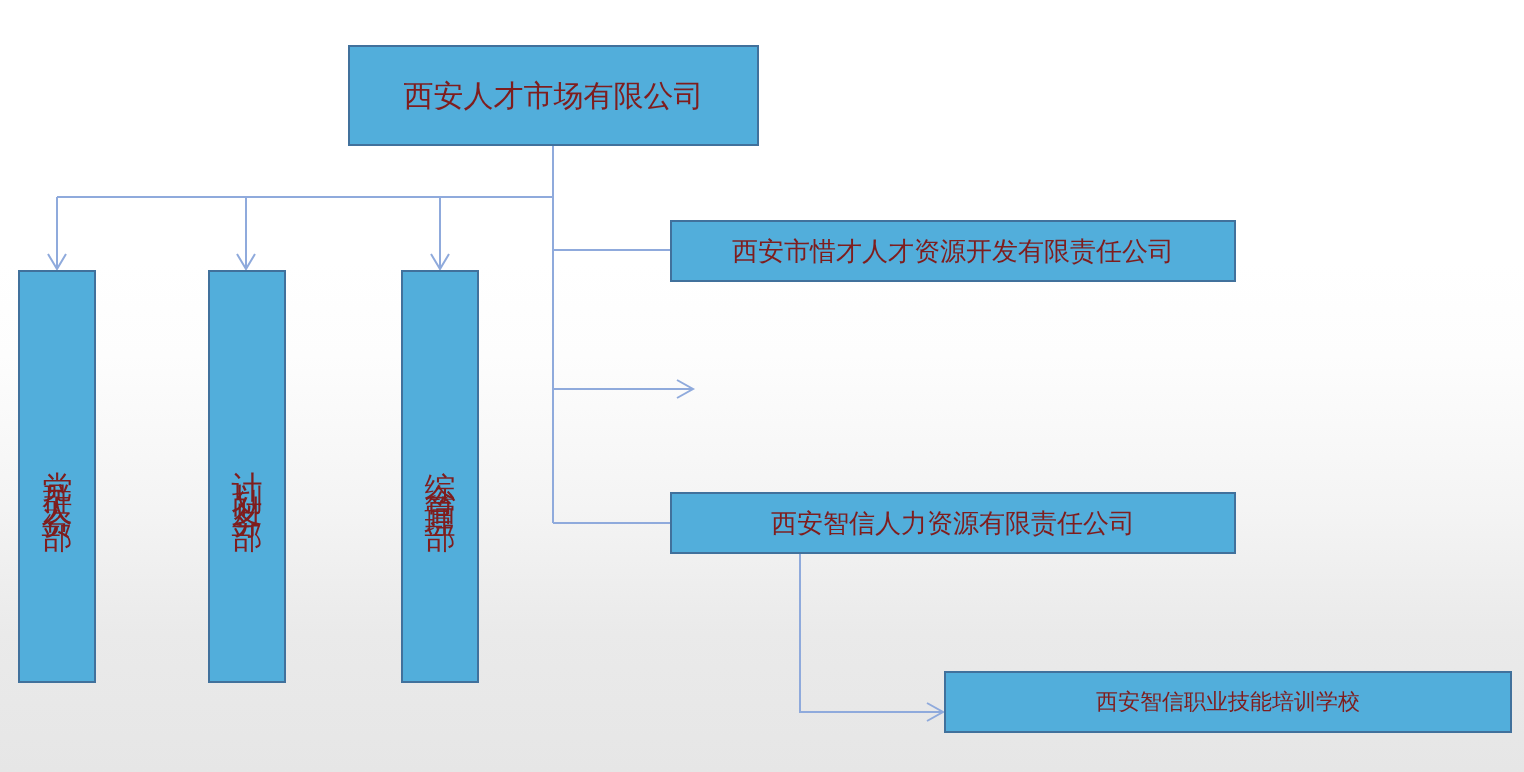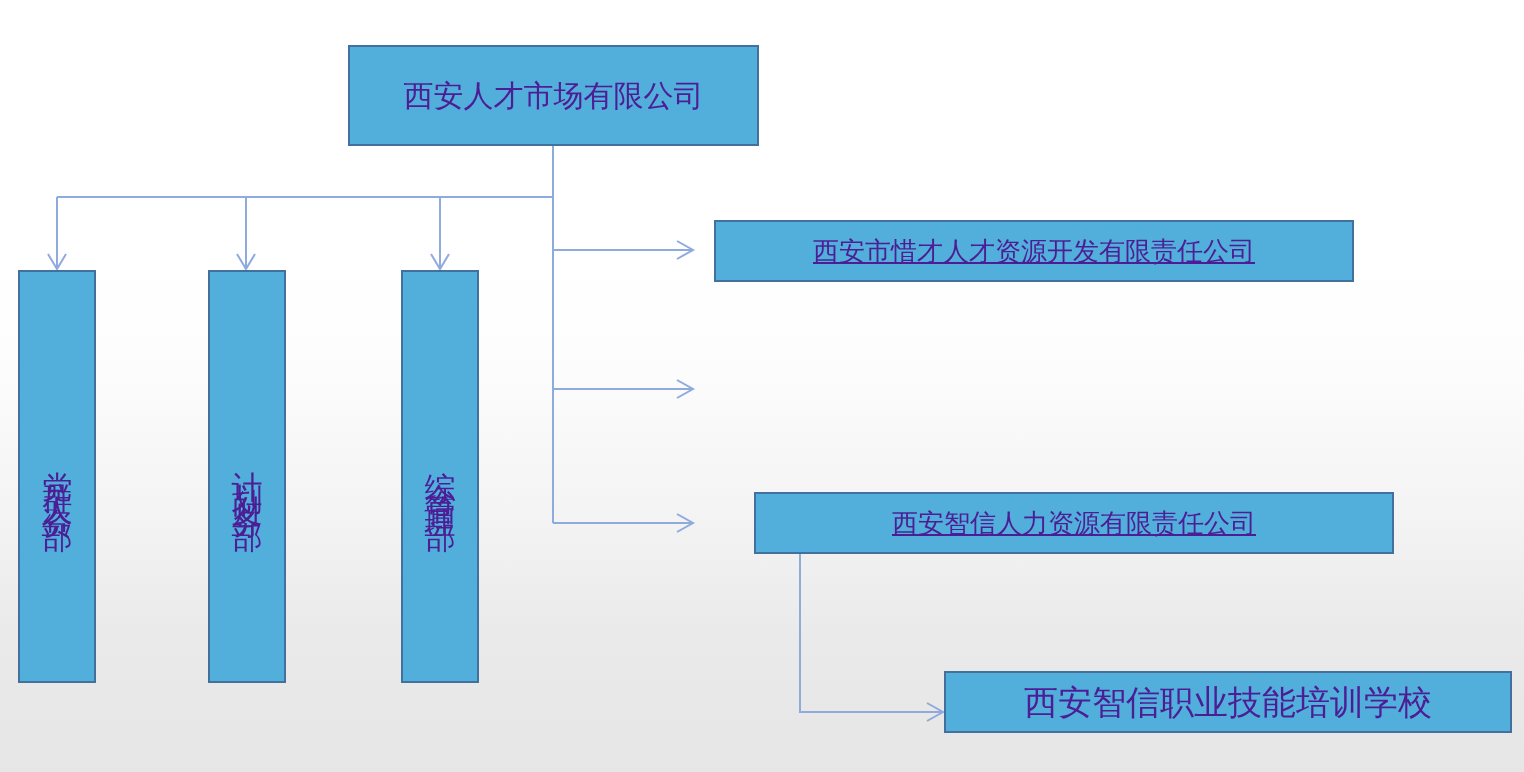--- a/index.html
+++ b/index.html
@@ -26,21 +26,21 @@
     height: 772px;
   }
   .node {
     position: absolute;
     box-sizing: border-box;
     background: #52AEDB;
     border: 2px solid #41719C;
     display: flex;
     align-items: center;
     justify-content: center;
-    color: #4c1d95;
+    color: #7f1d1d;
     z-index: 2;
   }
   .node-label {
     text-align: center;
     line-height: 1.18;
     white-space: pre;
   }
   
   #node-root {
     left: 348px;
@@ -60,36 +60,35 @@
     writing-mode: vertical-rl;
     text-orientation: upright;
     letter-spacing: 12px;
     line-height: 1;
   }
   #node-dept-0 { left: 18px; }
   #node-dept-1 { left: 208px; }
   #node-dept-2 { left: 401px; }
   
   .node-sub {
-    left: 714px;
-    width: 640px;
+    left: 670px;
+    width: 566px;
     height: 62px;
-    text-decoration: underline;
   }
   .node-sub .node-label { font-size: 26px; }
   #node-sub-0 { top: 220px; }
   #node-sub-1 { top: 359px; }
-  #node-sub-2 { top: 492px; margin-left: 40px; }
+  #node-sub-2 { top: 492px; }
   #node-school {
     left: 944px;
     top: 671px;
     width: 568px;
     height: 62px;
   }
-  #node-school .node-label { font-size: 34px; }
+  #node-school .node-label { font-size: 22px; }
 </style>
 </head>
 <body>
 
 <div id="org-chart">
 
   <svg id="connector-layer" viewBox="0 0 1524 772" width="1524" height="772" xmlns="http://www.w3.org/2000/svg">
     <g stroke="#8FAADC" stroke-width="2" fill="none" stroke-linecap="butt" stroke-linejoin="miter">
 
       <path d="M 553,146 L 553,523"></path>

